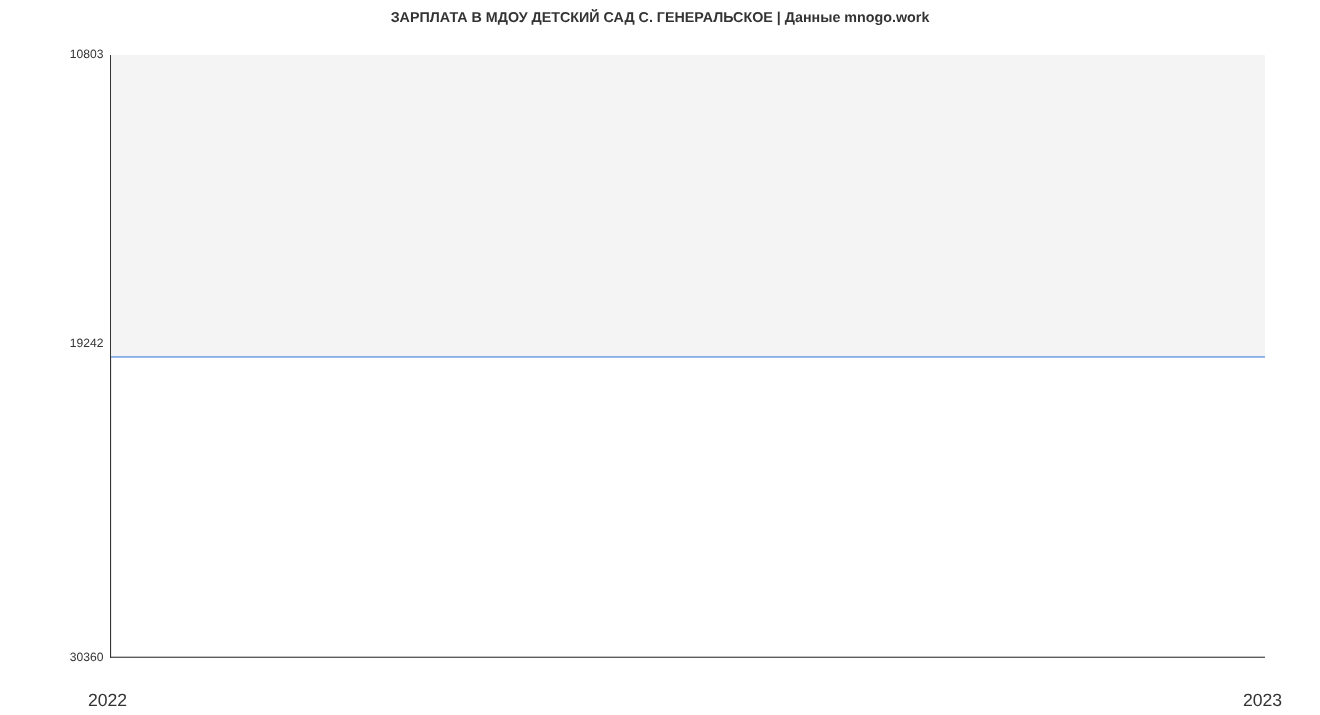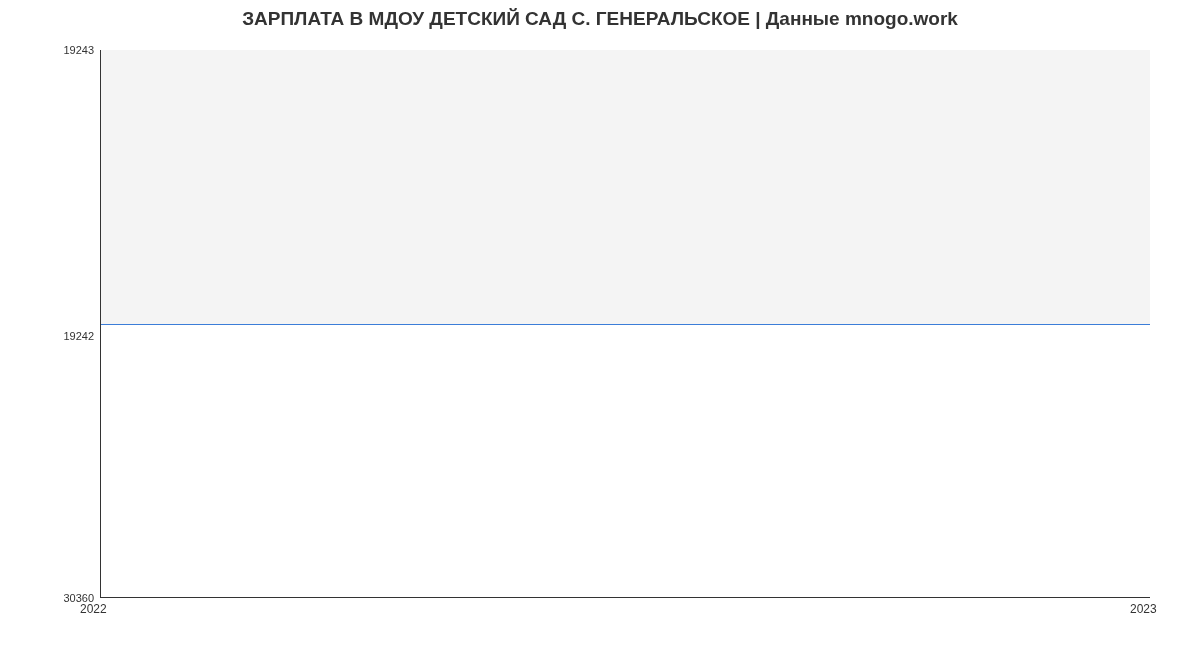--- a/index.html
+++ b/index.html
@@ -9,21 +9,21 @@
       width: 1200px;
       height: 650px;
       position: relative;
     }
     .chart-title {
       position: absolute;
       top: 8px;
       left: 0;
       width: 100%;
       text-align: center;
-      font-size: 19px;
+      font-size: 13px;
       color: #333;
       font-weight: bold;
     }
     .plot-area {
       position: absolute;
       left: 100px;
       top: 50px;
       width: 1050px;
       height: 548px;
       border-left: 1px solid #333;
@@ -48,38 +48,38 @@
     .y-tick {
       position: absolute;
       right: 1106px;
       font-size: 11px;
       color: #333;
       transform: translateY(-50%);
       text-align: right;
     }
     .x-tick {
       position: absolute;
-      top: 602px;
-      font-size: 12px;
+      top: 629px;
+      font-size: 16px;
       color: #333;
     }
     .y-tick-0 { top: 598px; }
-    .y-tick-1 { top: 336px; text-align: center; }
+    .y-tick-1 { top: 312px; text-align: center; }
     .y-tick-2 { top: 50px; }
     .x-tick-0 { left: 80px; }
     .x-tick-1 { left: 1130px; }
   </style>
 </head>
 <body>
 
 <div class="chart-title">ЗАРПЛАТА В МДОУ ДЕТСКИЙ САД С. ГЕНЕРАЛЬСКОЕ | Данные mnogo.work</div>
 
 <div class="plot-area">
   <div class="plot-bg"></div>
   <div class="data-line"></div>
 </div>
 
 <div class="y-tick y-tick-0">30360</div>
 <div class="y-tick y-tick-1">19242</div>
-<div class="y-tick y-tick-2">19243</div>
+<div class="y-tick y-tick-2">10803</div>
 
 <div class="x-tick x-tick-0">2022</div>
 <div class="x-tick x-tick-1">2023</div>
 
 </body></html>

